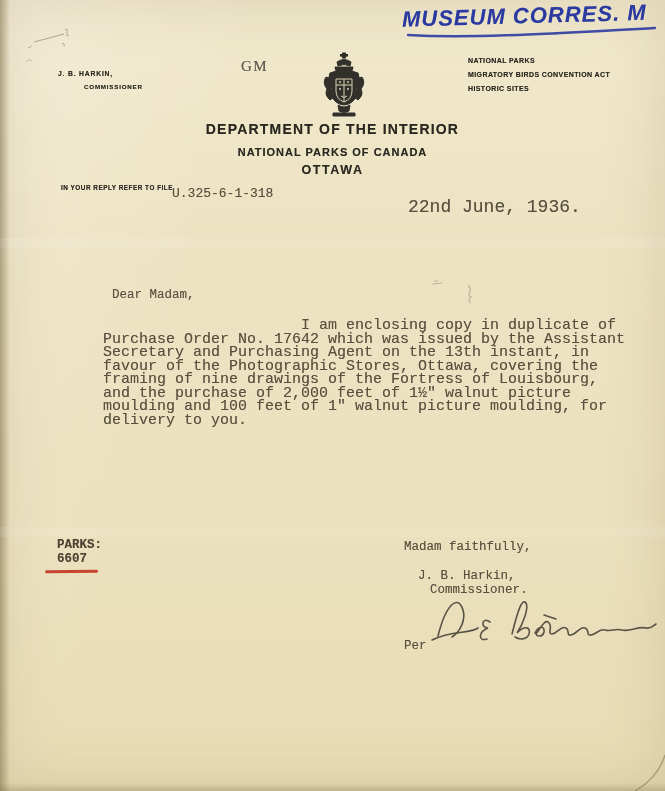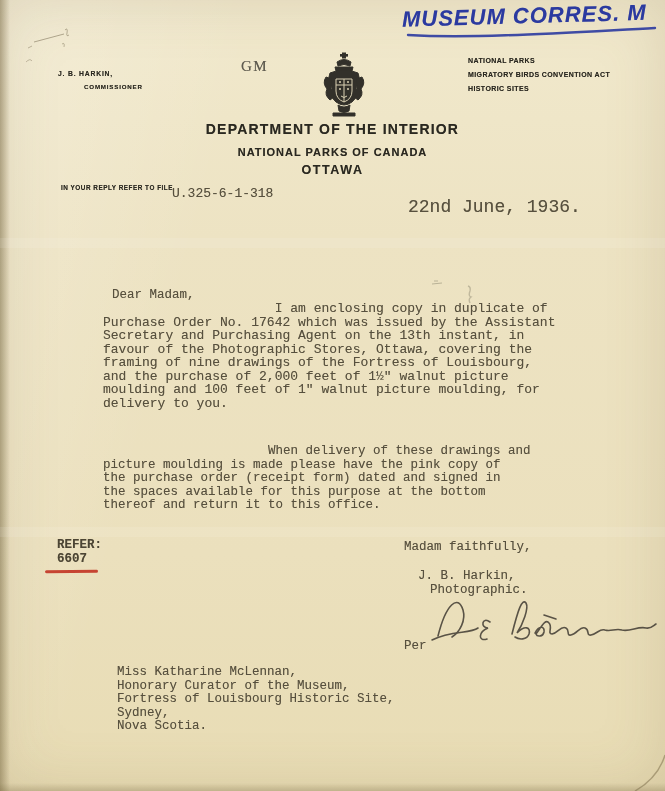--- a/index.html
+++ b/index.html
@@ -100,57 +100,47 @@
 
   <div class="typed" style="left:408px;top:193px;font-size:18px">22nd June, 1936.</div>
 
   <div class="typed" style="left:112px;top:281px">Dear Madam,</div>
 
   <svg style="left:430px;top:278px" width="45" height="30" viewBox="0 0 45 30">
     <path d="M2,6 l10,-1 M4,3 l4,0" stroke="rgba(90,85,70,0.35)" stroke-width="1" fill="none"></path>
     <path d="M38,8 q3,1 2,5 q-2,5 1,6 q-3,2 -1,6" stroke="rgba(90,85,70,0.3)" stroke-width="1.4" fill="none"></path>
   </svg>
 
-  <div class="typed block" style="left:103px;top:294px;font-size:13px">                      I am enclosing copy in duplicate of
+  <div class="typed block" style="left:103px;top:311px;font-size:15px">                      I am enclosing copy in duplicate of
 Purchase Order No. 17642 which was issued by the Assistant
 Secretary and Purchasing Agent on the 13th instant, in
 favour of the Photographic Stores, Ottawa, covering the
 framing of nine drawings of the Fortress of Louisbourg,
 and the purchase of 2,000 feet of 1½" walnut picture
 moulding and 100 feet of 1" walnut picture moulding, for
 delivery to you.</div>
-  <div class="typed block" style="left:103px;top:437px;font-size:12.5px">                      When delivery of these drawings and
-picture moulding is made please have the pink copy of
-the purchase order (receipt form) dated and signed in
-the spaces available for this purpose at the bottom
-thereof and return it to this office.</div>
 
-  <div class="typed" style="left:57px;top:531px;font-weight:bold;color:#4c4534">REFER:</div>
+  <div class="typed" style="left:57px;top:531px;font-weight:bold;color:#4c4534">PARKS:</div>
   <div class="typed" style="left:57px;top:545px;font-weight:bold;color:#4c4534">6607</div>
   <div class="redmark"></div>
 
   <div class="typed" style="left:404px;top:533px">Madam faithfully,</div>
   <div class="typed" style="left:418px;top:562px">J. B. Harkin,</div>
-  <div class="typed" style="left:430px;top:576px">Photographic.</div>
+  <div class="typed" style="left:430px;top:576px">Commissioner.</div>
   <div class="typed" style="left:404px;top:632px">Per</div>
 
   <svg style="left:432px;top:590px" width="225" height="55" viewBox="0 0 225 55">
     <g stroke="#4a443a" stroke-width="1.6" fill="none" stroke-linecap="round" opacity="0.9">
       <path d="M6,46 C14,14 26,4 31,20 C34,30 28,42 20,47"></path>
       <path d="M0,50 C20,40 38,44 46,38"></path>
       <path d="M58,32 C50,26 48,38 56,38 C46,42 46,52 55,49"></path>
       <path d="M80,44 C86,20 90,8 94,13 C97,18 91,34 85,43 C93,35 99,37 97,44 C95,50 87,50 83,47"></path>
       <path d="M103,43 C107,35 113,36 112,42 C111,47 105,47 104,44 C109,38 113,28 117,33 C121,37 115,44 120,44 C126,43 129,35 134,38 C138,40 134,46 139,45 C145,44 148,36 153,38 C158,40 154,46 159,45 C165,44 168,38 173,40 C179,42 183,38 190,40 C198,42 206,36 214,38 C219,39 221,36 224,34"></path>
       <path d="M112,25 L124,29"></path>
     </g>
   </svg>
 
-  <div class="typed block" style="left:117px;top:658px">Miss Katharine McLennan,
-Honorary Curator of the Museum,
-Fortress of Louisbourg Historic Site,
-Sydney,
-Nova Scotia.</div>
 
   <svg style="left:615px;top:745px" width="50" height="46" viewBox="0 0 50 46">
     <path d="M20,46 Q43,33 50,10" stroke="rgba(120,105,70,0.5)" stroke-width="1.4" fill="none"></path>
   </svg>
 
 </div>
 
 </body></html>

